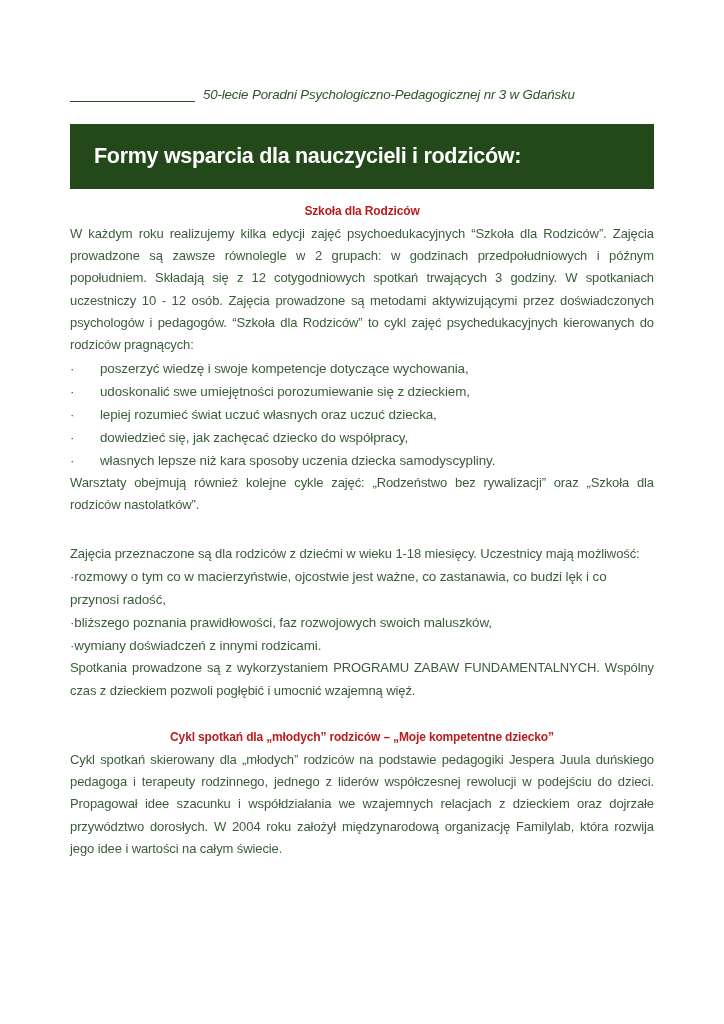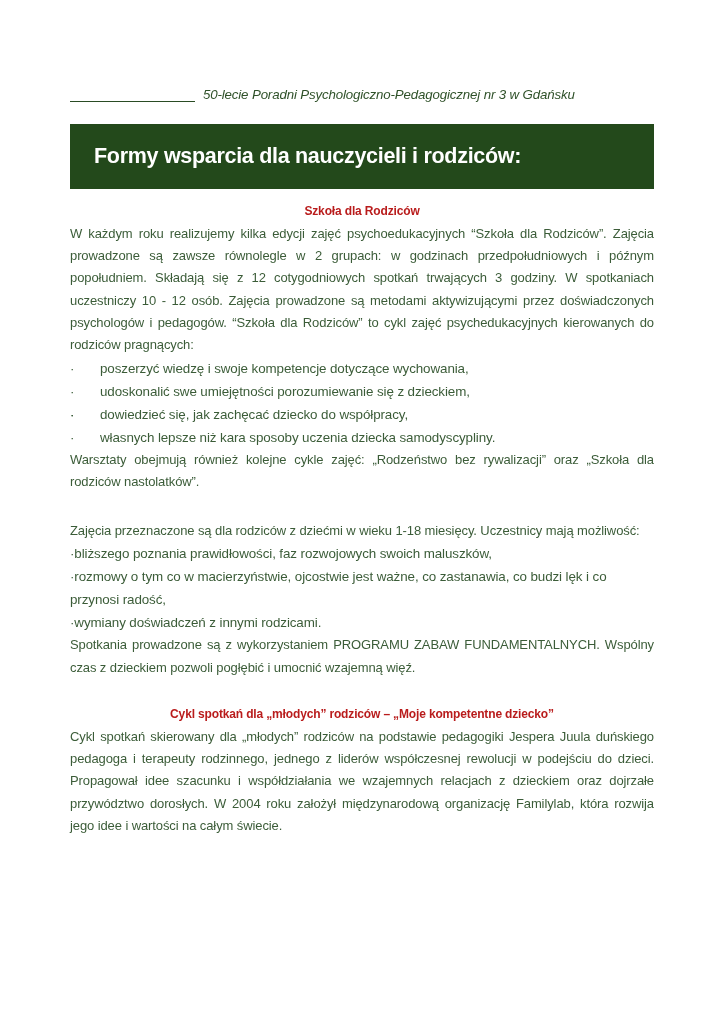--- a/index.html
+++ b/index.html
@@ -145,41 +145,42 @@
         <li class="dot-list-item">
           <span class="dot-marker">·</span>
           <span>poszerzyć wiedzę i swoje kompetencje dotyczące wychowania,</span>
         </li>
         <li class="dot-list-item">
           <span class="dot-marker">·</span>
           <span>udoskonalić swe umiejętności porozumiewanie się z dzieckiem,</span>
         </li>
         <li class="dot-list-item">
           <span class="dot-marker">·</span>
+          <span>lepiej rozumieć świat uczuć własnych oraz uczuć dziecka,</span>
         </li>
         <li class="dot-list-item">
           <span class="dot-marker">·</span>
           <span>dowiedzieć się, jak zachęcać dziecko do współpracy,</span>
         </li>
         <li class="dot-list-item">
           <span class="dot-marker">·</span>
           <span>własnych lepsze niż kara sposoby uczenia dziecka samodyscypliny.</span>
         </li>
       </ul>
 
       <p class="body-text">Warsztaty obejmują również kolejne cykle zajęć: „Rodzeństwo bez rywalizacji” oraz „Szkoła dla rodziców nastolatków”.</p>
     </div>
 
     <div class="spacer-lg"></div>
 
     <div>
       <p class="body-text">Zajęcia przeznaczone są dla rodziców z dziećmi w wieku 1-18 miesięcy. Uczestnicy mają możliwość:</p>
 
+      <p class="tight-dot-line">·rozmowy o tym co w macierzyństwie, ojcostwie jest ważne, co zastanawia, co budzi lęk i co przynosi radość,</p>
       <p class="tight-dot-line">·bliższego poznania prawidłowości, faz rozwojowych swoich maluszków,</p>
-      <p class="tight-dot-line">·rozmowy o tym co w macierzyństwie, ojcostwie jest ważne, co zastanawia, co budzi lęk i co przynosi radość,</p>
       <p class="tight-dot-line">·wymiany doświadczeń z innymi rodzicami.</p>
 
       <p class="body-text">Spotkania prowadzone są z wykorzystaniem PROGRAMU ZABAW FUNDAMENTALNYCH. Wspólny czas z dzieckiem pozwoli pogłębić i umocnić wzajemną więź.</p>
     </div>
 
     <div class="spacer-lg"></div>
 
     <div>
       <div class="section-heading">Cykl spotkań dla „młodych” rodziców – „Moje kompetentne dziecko”</div>
       <p class="body-text">Cykl spotkań skierowany dla „młodych” rodziców na podstawie pedagogiki Jespera Juula duńskiego pedagoga i terapeuty rodzinnego, jednego z liderów współczesnej rewolucji w podejściu do dzieci. Propagował idee szacunku i współdziałania we wzajemnych relacjach z dzieckiem oraz dojrzałe przywództwo dorosłych. W 2004 roku założył międzynarodową organizację Familylab, która rozwija jego idee i wartości na całym świecie.</p>

